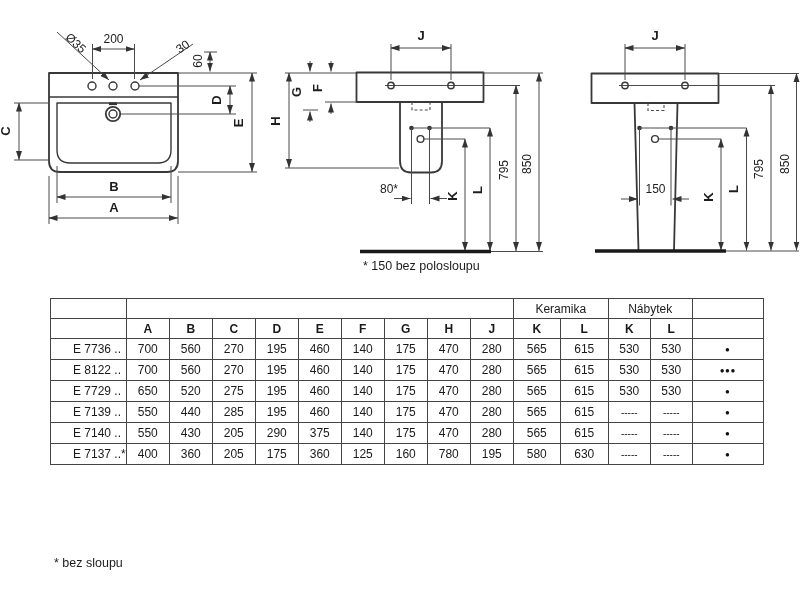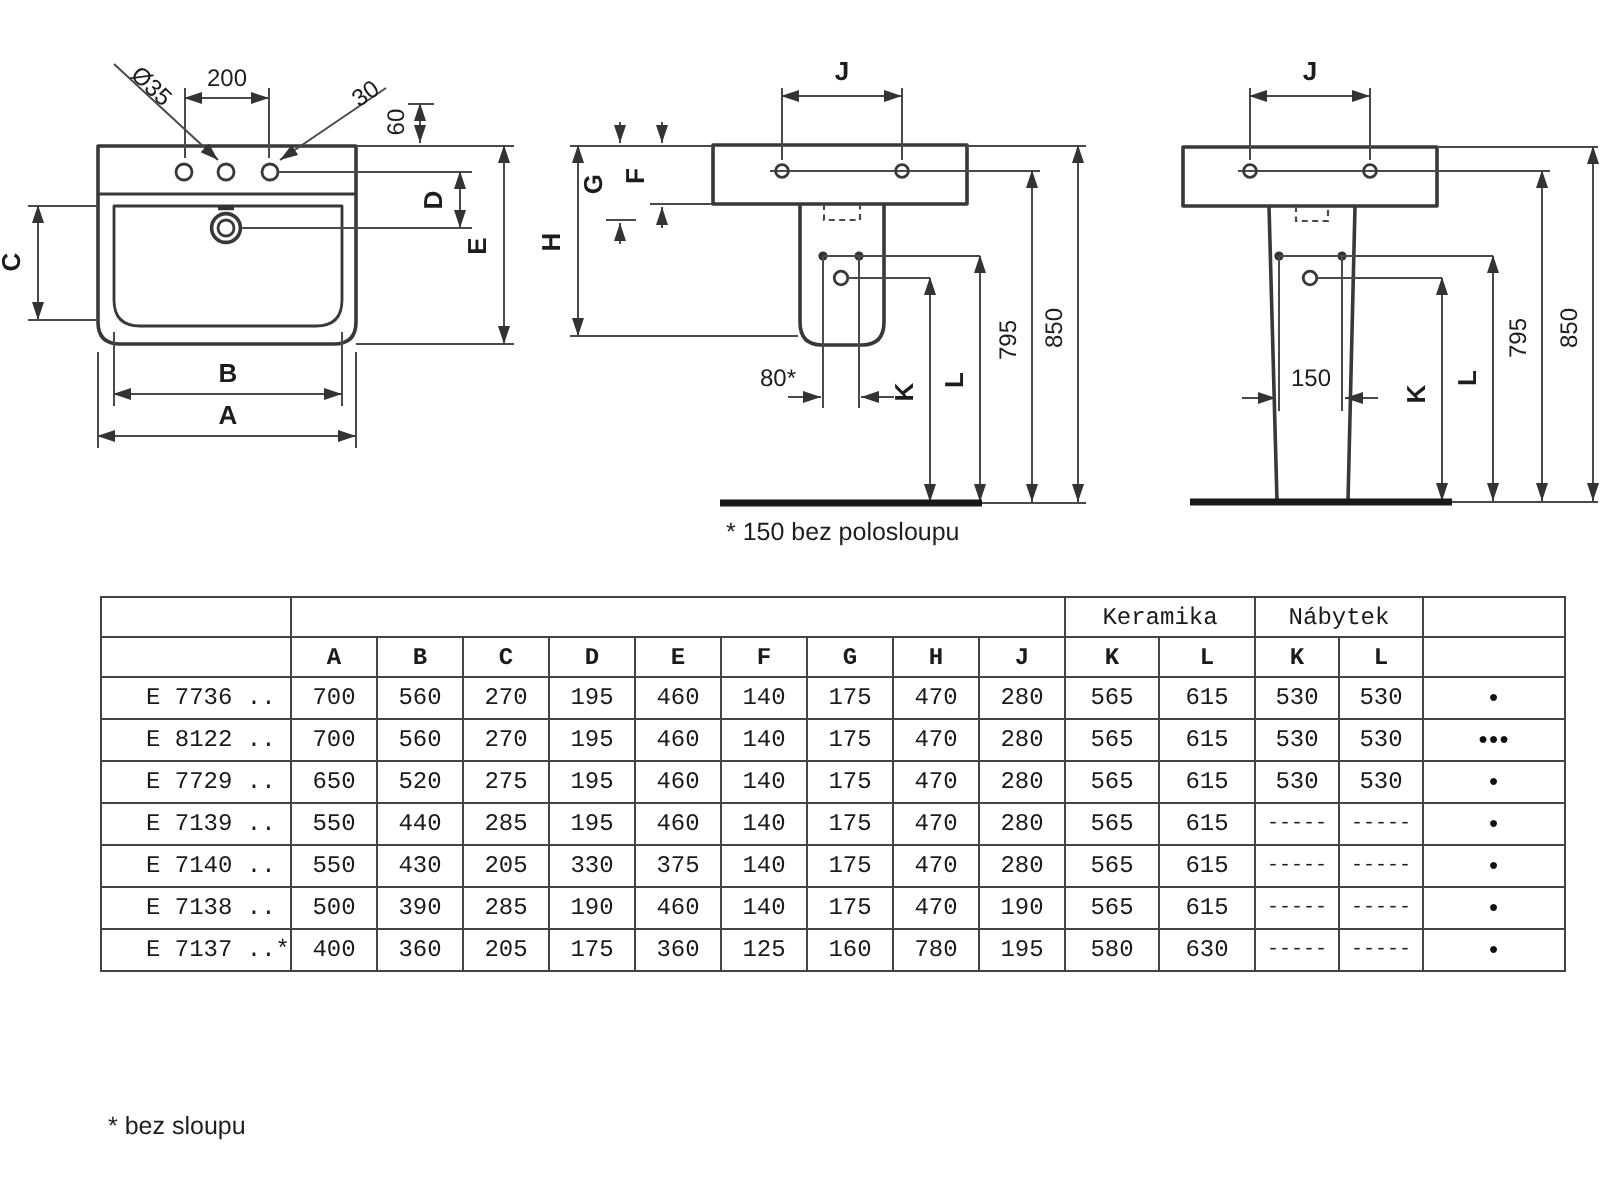--- a/index.html
+++ b/index.html
@@ -11,21 +11,21 @@
   .ol2{stroke:#383838;stroke-width:1.4;fill:none;stroke-linejoin:round;}
   .dl{stroke:#4a4a4a;stroke-width:1;fill:none;}
   .dashedl{stroke:#4a4a4a;stroke-width:1.1;fill:none;stroke-dasharray:3 2.2;}
   .floor{stroke:#191919;stroke-width:3.4;}
   text{fill:#1d1d1d;}
   .lt{font:bold 13px "Liberation Sans",sans-serif;}
   .nm{font:12px "Liberation Sans",sans-serif;}
   .note{font:12.5px "Liberation Sans",sans-serif;}
   
   table.spec{position:absolute;left:50px;top:298px;border-collapse:collapse;table-layout:fixed;
-             background:#fff;border:1.5px solid #333;font-family:Liberation Mono, monospace;}
+             background:#fff;border:1.5px solid #333;}
   table.spec th,table.spec td{border:1px solid #444;padding:0;text-align:center;
              font-size:12px;color:#1a1a1a;font-weight:normal;overflow:hidden;white-space:nowrap;}
   table.spec thead tr.group th{height:19px;}
   table.spec thead tr.cols th{height:19px;font-weight:bold;}
   table.spec tbody td{height:20px;}
   table.spec td.model{text-align:left;padding-left:22px;}
   table.spec td.dash{font-size:10px;color:#222;}
   table.spec td.dots{font-size:8px;letter-spacing:.5px;color:#111;}
   .footnote{position:absolute;left:54px;top:556px;font-size:12.5px;color:#1d1d1d;}
 </style>
@@ -285,43 +285,26 @@
           <td class="val">615</td>
           <td class="dash">-----</td>
           <td class="dash">-----</td>
           <td class="dots">●</td>
         </tr>
         <tr>
           <td class="model">E 7140 ..</td>
           <td class="val">550</td>
           <td class="val">430</td>
           <td class="val">205</td>
-          <td class="val">330</td>
+          <td class="val">290</td>
           <td class="val">375</td>
           <td class="val">140</td>
           <td class="val">175</td>
           <td class="val">470</td>
           <td class="val">280</td>
-          <td class="val">565</td>
-          <td class="val">615</td>
-          <td class="dash">-----</td>
-          <td class="dash">-----</td>
-          <td class="dots">●</td>
-        </tr>
-        <tr>
-          <td class="model">E 7138 ..</td>
-          <td class="val">500</td>
-          <td class="val">390</td>
-          <td class="val">285</td>
-          <td class="val">190</td>
-          <td class="val">460</td>
-          <td class="val">140</td>
-          <td class="val">175</td>
-          <td class="val">470</td>
-          <td class="val">190</td>
           <td class="val">565</td>
           <td class="val">615</td>
           <td class="dash">-----</td>
           <td class="dash">-----</td>
           <td class="dots">●</td>
         </tr>
         <tr>
           <td class="model">E 7137 ..*</td>
           <td class="val">400</td>
           <td class="val">360</td>

